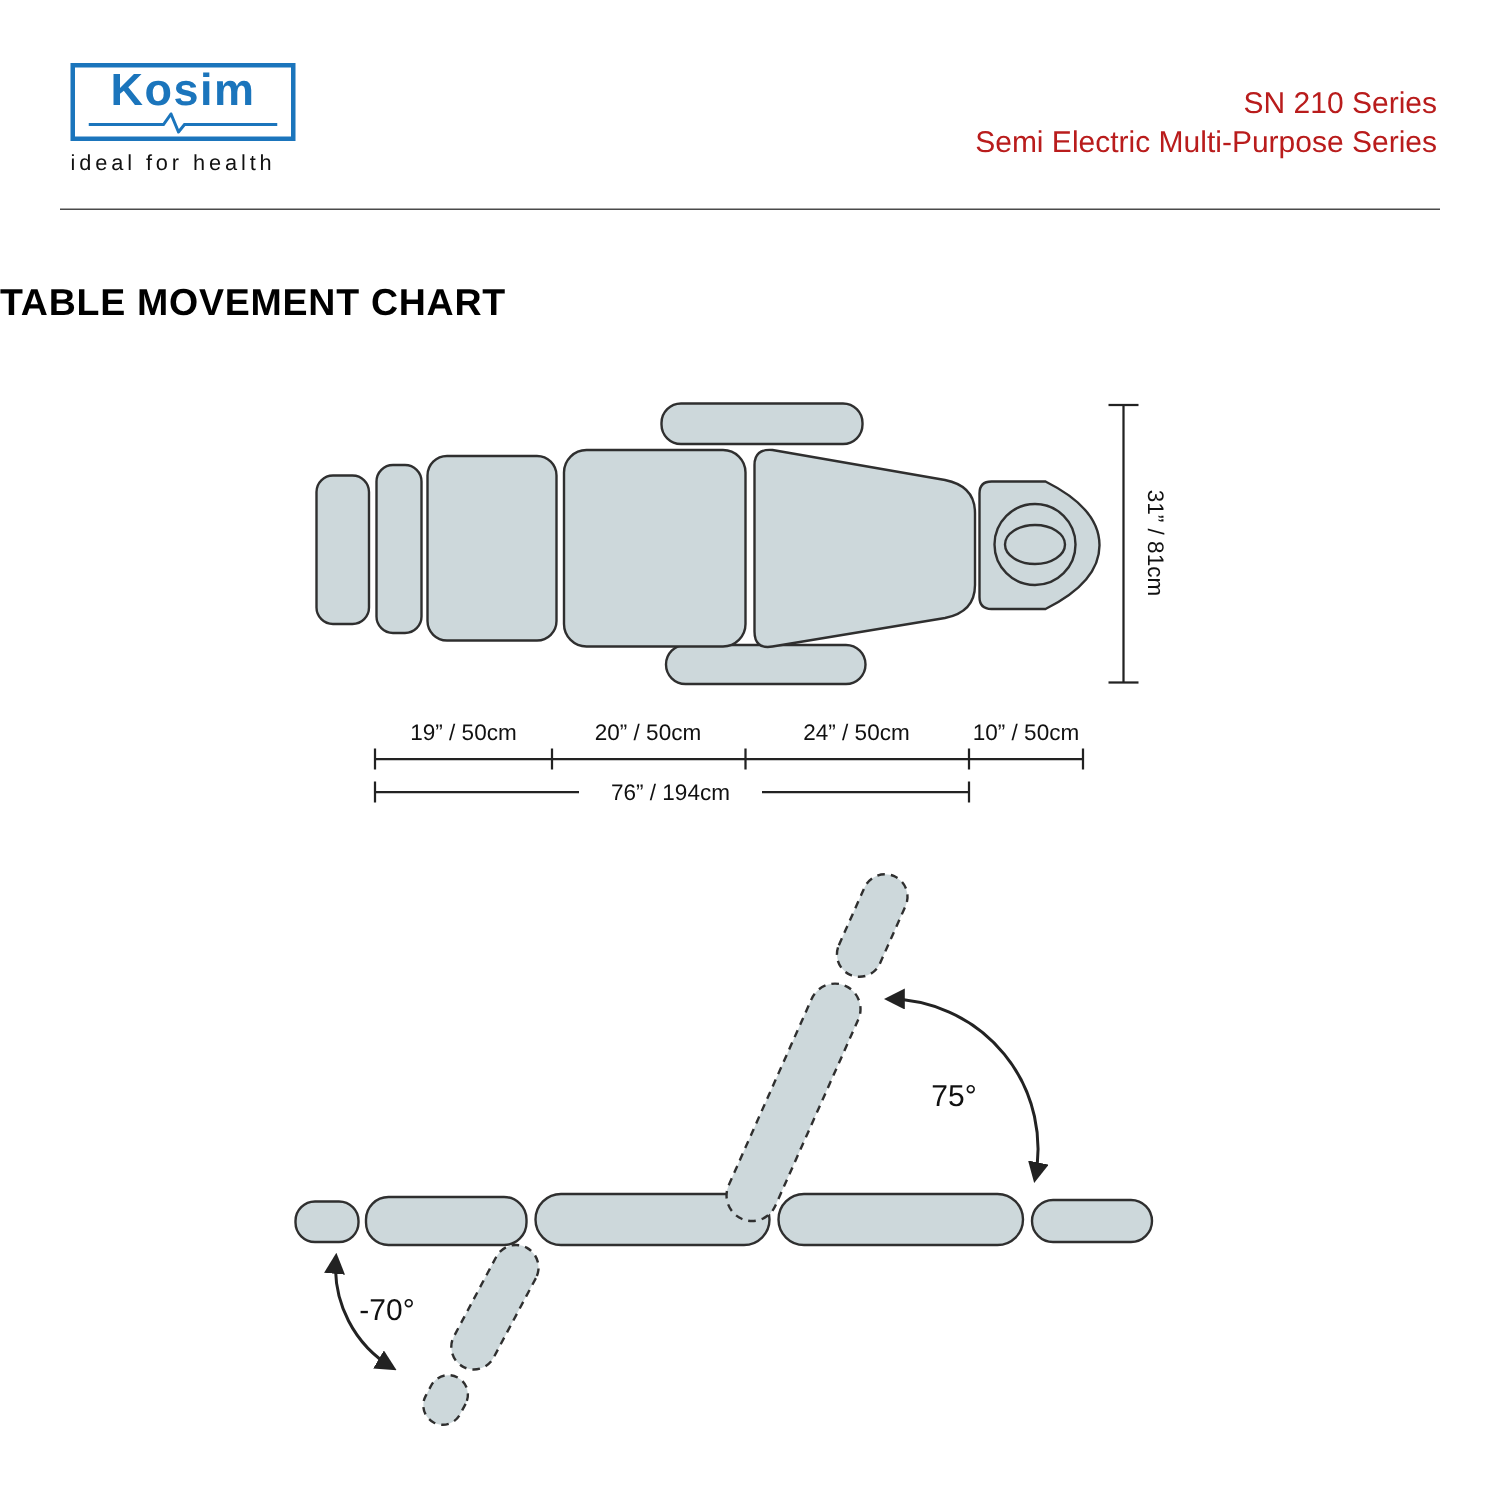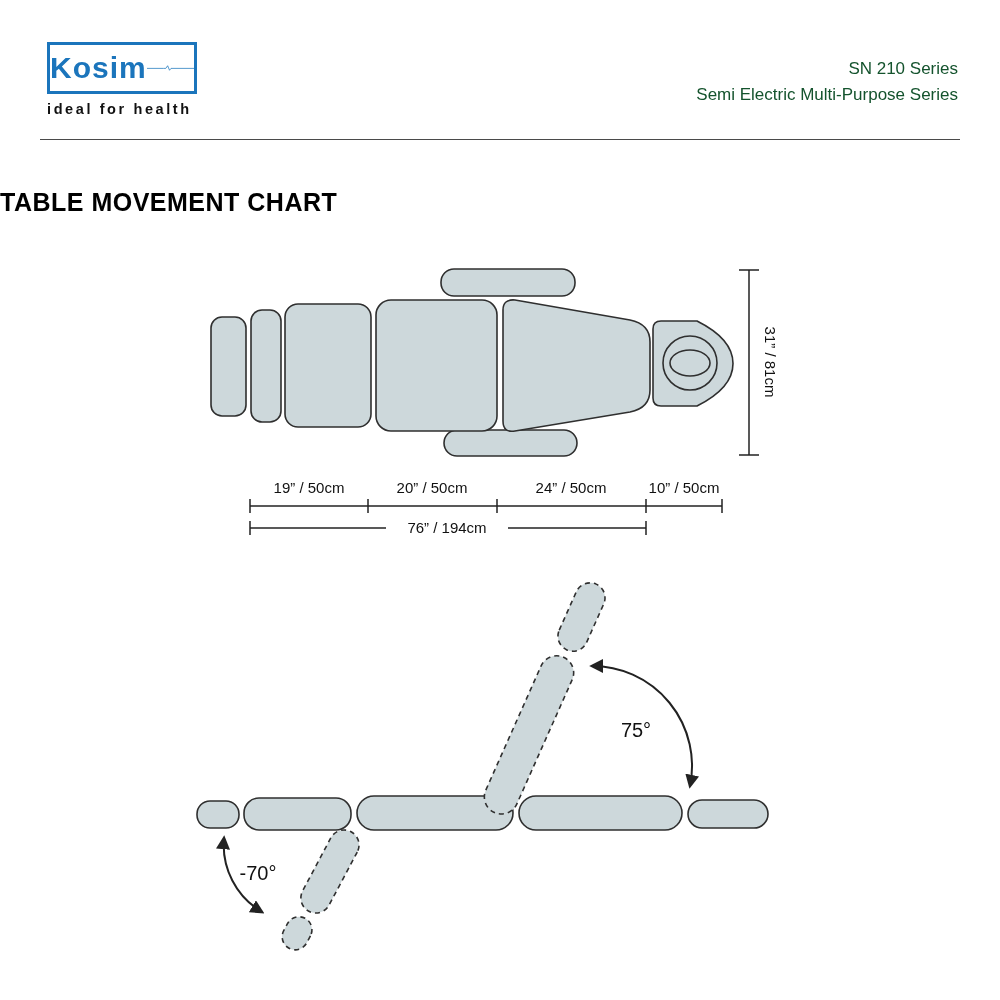--- a/index.html
+++ b/index.html
@@ -2,24 +2,24 @@
 <html><head>
 <meta charset="utf-8">
 <style>
   html,body{margin:0;padding:0;width:1000px;height:1000px;background:#ffffff;
     font-family:"Liberation Sans",sans-serif;color:#1a1a1a;overflow:hidden}
   .page{position:relative;width:1000px;height:1000px}
 
   
   .logo-wrap{position:absolute;left:47px;top:42px;width:152px}
   .logo-box{border:3px solid #1b75bc;box-sizing:border-box;width:150px;height:52px;
-    display:flex;flex-direction:row;align-items:center;justify-content:center;background:#fff}
+    display:flex;flex-direction:column;align-items:center;justify-content:center;background:#fff}
   .logo-text{color:#1b75bc;font-size:30px;font-weight:bold;line-height:28px;letter-spacing:1px}
-  .tagline{margin-top:7px;font-size:14.5px;font-weight:700;letter-spacing:2.6px;color:#111;white-space:nowrap}
-  .head-right{position:absolute;right:42px;top:56px;text-align:right;font-size:17px;line-height:26px;color:#14532d}
+  .tagline{margin-top:7px;font-size:14.5px;font-weight:400;letter-spacing:2.6px;color:#111;white-space:nowrap}
+  .head-right{position:absolute;right:42px;top:56px;text-align:right;font-size:20px;line-height:26px;color:#b91c1c}
   .rule{position:absolute;left:40px;right:40px;top:139px;border-top:1.6px solid #4a4a4a}
   .title{position:absolute;left:0;right:0;top:188px;text-align:left;font-size:25px;
     font-weight:800;letter-spacing:.5px;color:#000}
 
   .diagram{position:absolute;left:0;top:0;width:1000px;height:1000px}
   svg text{font-family:"Liberation Sans",sans-serif;fill:#111}
   .dimlabel{font-size:15px}
   .anglelabel{font-size:20px}
 </style>
 </head>

